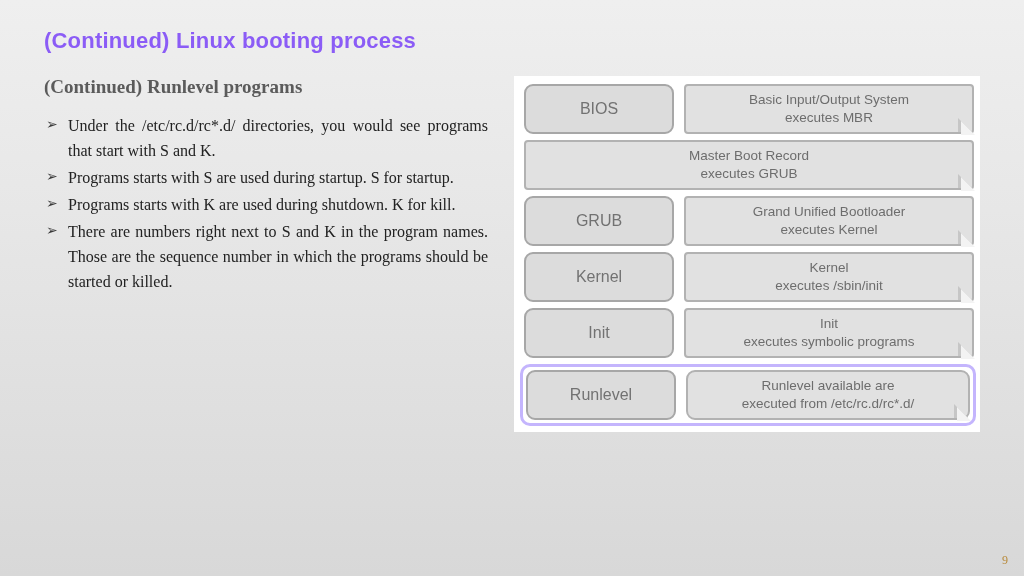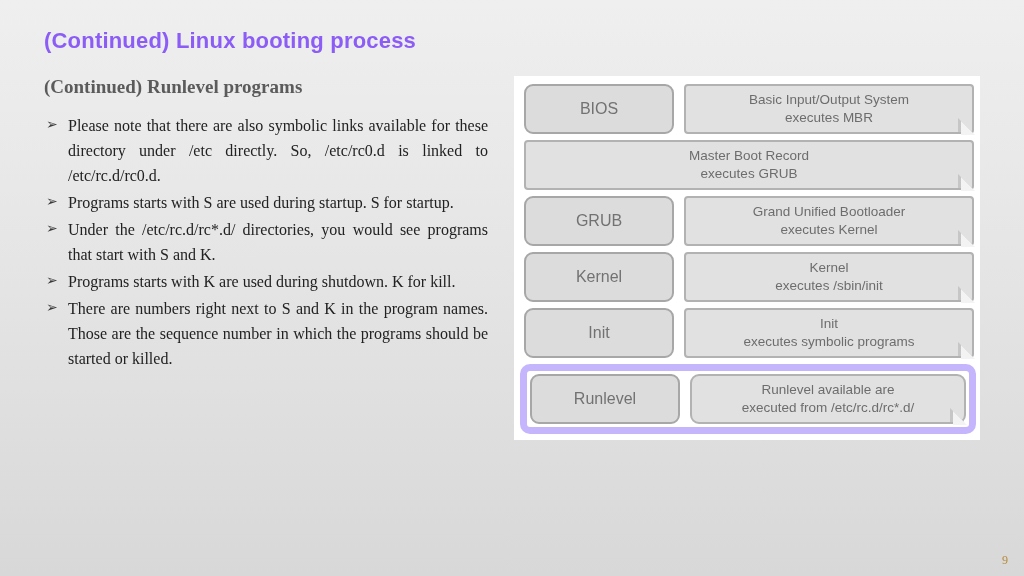--- a/index.html
+++ b/index.html
@@ -108,21 +108,21 @@
     border-left:14px solid #f3f3f3;
     border-top:14px solid transparent;
     transform: translate(1px,1px);
   }
   .row.hl .stage, .row.hl .desc {
     outline: 3px solid #e6a91f;
     outline-offset: 2px;
     border-radius: 9px;
   }
   .row.hl {
-    border: 7px solid #c4b5fd;
+    border: 3px solid #c4b5fd;
     border-radius: 10px;
     padding: 3px 3px;
     margin-left: -4px;
     margin-right: -2px;
   }
   .row.hl .stage, .row.hl .desc { outline: none; }
 
   .pagenum {
     position: absolute;
     right: 16px;
@@ -137,23 +137,22 @@
 
 <div class="slide">
 
   <h1 class="title">(Continued) Linux booting process</h1>
 
   <div class="content">
 
     <div class="left">
       <div class="subtitle">(Continued) Runlevel programs</div>
       <ul class="bullets">
-        <li>Please note that there are also symbolic links available for these directory under /etc directly. So, /etc/rc0.d is linked to /etc/rc.d/rc0.d.</li>
+        <li>Under the /etc/rc.d/rc*.d/ directories, you would see programs that start with S and K.</li>
         <li>Programs starts with S are used during startup. S for startup.</li>
-        <li>Under the /etc/rc.d/rc*.d/ directories, you would see programs that start with S and K.</li>
         <li>Programs starts with K are used during shutdown. K for kill.</li>
         <li>There are numbers right next to S and K in the program names. Those are the sequence number in which the programs should be started or killed.</li>
       </ul>
     </div>
 
     <div class="diagram">
       <div class="row">
         <div class="stage">BIOS</div>
         <div class="desc">
           <span>Basic Input/Output System</span>

